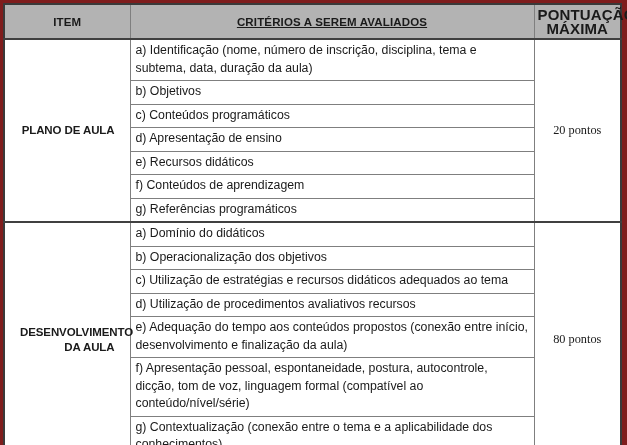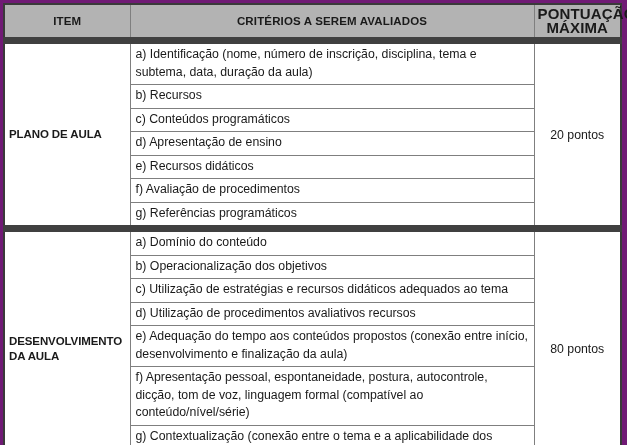--- a/index.html
+++ b/index.html
@@ -11,21 +11,21 @@
     width: 627px;
     height: 445px;
     font-family: "Liberation Sans", sans-serif;
     -webkit-font-smoothing: antialiased;
   }
 
   .sheet {
     position: relative;
     width: 627px;
     height: 445px;
-    background: #701a75;
+    background: #7f1d1d;
     box-sizing: border-box;
     padding: 3px 3px 8px 3px;
   }
 
   table.criteria-table {
     width: 619px;
     border-collapse: collapse;
     table-layout: fixed;
     border: 2px solid #3a3a3a;
     background: #ffffff;
@@ -44,32 +44,32 @@
     color: #1a1a1a;
     font-weight: bold;
     font-size: 11.5px;
     text-align: center;
     letter-spacing: 0.15px;
     height: 35px;
     line-height: 14px;
     padding: 2px 3px;
   }
   th.col-item { width: 126px; }
-  th.col-criteria { width: 404px; }
+  th.col-criteria { width: 404px; text-decoration: underline; }
   th.col-score { width: 87px; font-size: 15px; }
 
   
   td.item-cell {
     width: 126px;
-    text-align: left;
+    text-align: right;
     font-weight: bold;
     font-size: 11.5px;
     color: #1a1a1a;
     line-height: 15px;
-    padding: 2px 4px;
+    padding: 2px 15px;
     letter-spacing: -0.1px;
   }
 
   td.criteria-cell {
     width: 404px;
     text-align: left;
     font-size: 12.3px;
     color: #1a1a1a;
     line-height: 17.5px;
     padding: 2px 5px 3px 5px;
@@ -77,24 +77,25 @@
   }
   td.criteria-cell.two-line { height: 40px; }
   td.criteria-cell.three-line { height: 58px; }
 
   td.score-cell {
     width: 87px;
     text-align: center;
     font-size: 12.3px;
     color: #1a1a1a;
     padding: 4px 3px;
+    font-family: Liberation Serif, serif;
   }
 
   
-  tr.section-start > td { border-top: 7px solid #404040; }
+  tr.section-start > td { border-top: 2px solid #404040; }
 </style>
 </head>
 <body>
 
 <div class="sheet">
 
   <table class="criteria-table">
     <colgroup>
       <col style="width:126px">
       <col style="width:404px">
@@ -113,41 +114,41 @@
     </thead>
 
     <tbody>
 
       <tr class="section-start">
         <td class="item-cell" rowspan="7">PLANO DE AULA</td>
         <td class="criteria-cell two-line">a) Identificação (nome, número de inscrição, disciplina, tema e subtema, data, duração da aula)</td>
         <td class="score-cell" rowspan="7">20 pontos</td>
       </tr>
       <tr>
-        <td class="criteria-cell">b) Recursos</td>
+        <td class="criteria-cell">b) Objetivos</td>
       </tr>
       <tr>
         <td class="criteria-cell">c) Conteúdos programáticos</td>
       </tr>
       <tr>
         <td class="criteria-cell">d) Apresentação de ensino</td>
       </tr>
       <tr>
         <td class="criteria-cell">e) Recursos didáticos</td>
       </tr>
       <tr>
-        <td class="criteria-cell">f) Avaliação de procedimentos</td>
+        <td class="criteria-cell">f) Conteúdos de aprendizagem</td>
       </tr>
       <tr>
         <td class="criteria-cell">g) Referências programáticos</td>
       </tr>
 
       <tr class="section-start">
         <td class="item-cell" rowspan="7">DESENVOLVIMENTO DA AULA</td>
-        <td class="criteria-cell">a) Domínio do conteúdo</td>
+        <td class="criteria-cell">a) Domínio do didáticos</td>
         <td class="score-cell" rowspan="7">80 pontos</td>
       </tr>
       <tr>
         <td class="criteria-cell">b) Operacionalização dos objetivos</td>
       </tr>
       <tr>
         <td class="criteria-cell">c) Utilização de estratégias e recursos didáticos adequados ao tema</td>
       </tr>
       <tr>
         <td class="criteria-cell">d) Utilização de procedimentos avaliativos recursos</td>

